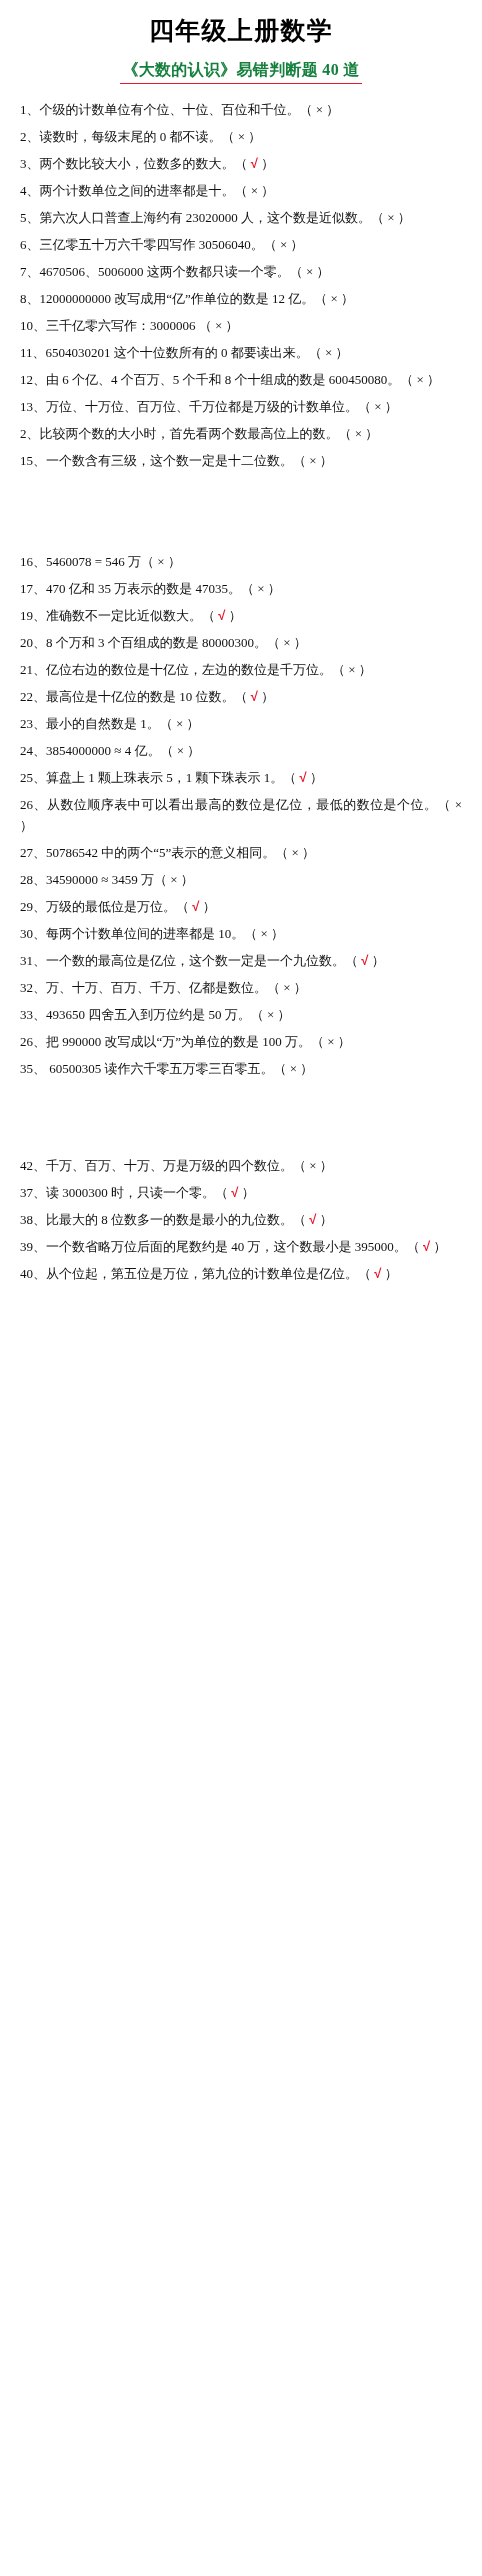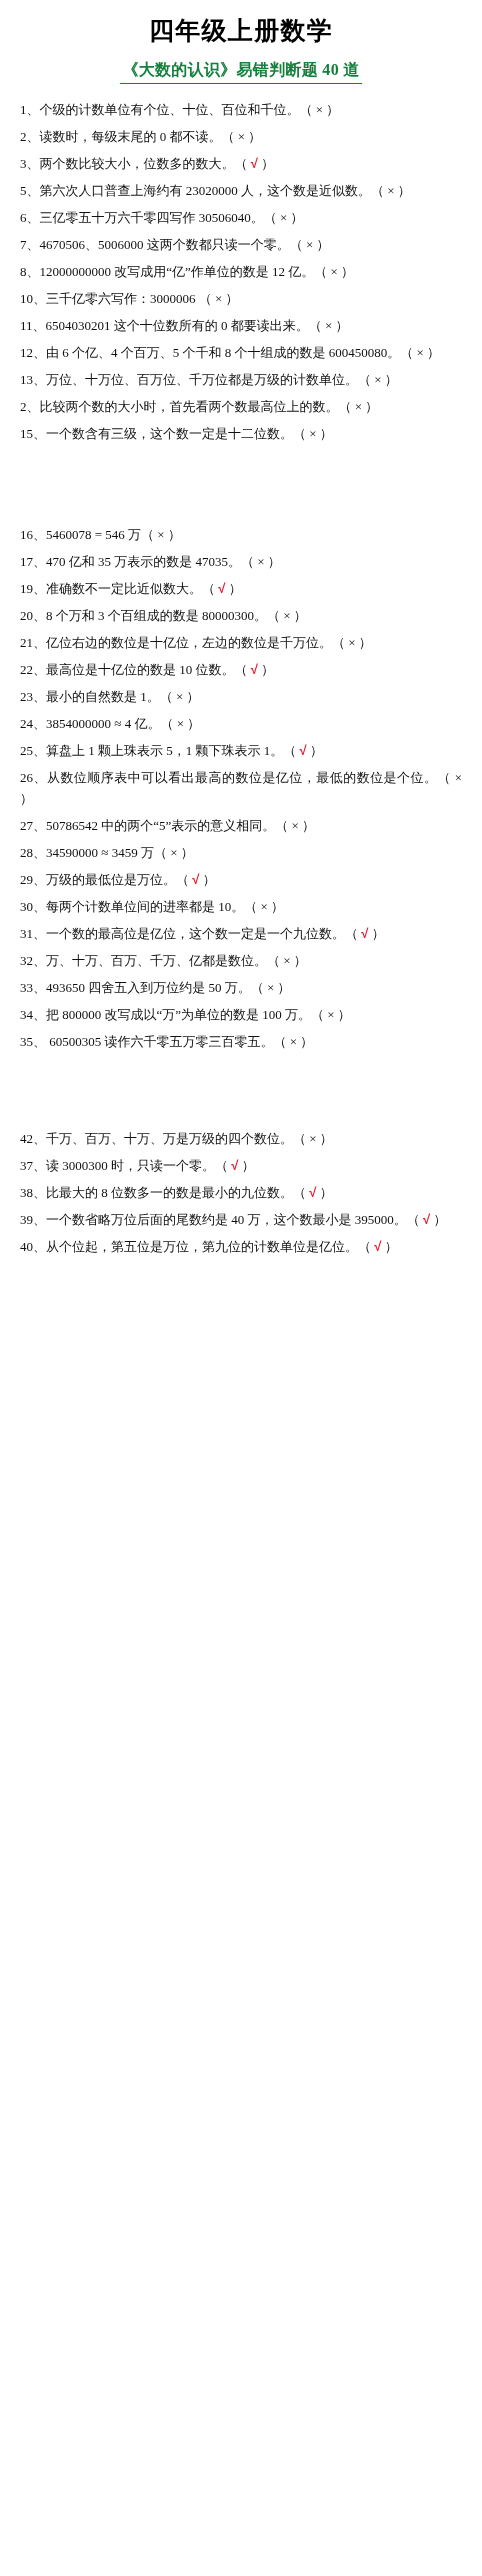--- a/index.html
+++ b/index.html
@@ -77,20 +77,21 @@
   <h1 class="doc-title">四年级上册数学</h1>
 
   <div class="subtitle-wrap">
     <span class="subtitle">《大数的认识》易错判断题 40 道</span>
   </div>
 
   <div class="block">
     <p class="q">1、个级的计数单位有个位、十位、百位和千位。（ × ）</p>
     <p class="q">2、读数时，每级末尾的 0 都不读。（ × ）</p>
     <p class="q">3、两个数比较大小，位数多的数大。（ <span class="mark-v">√</span> ）</p>
+    <p class="q">4、两个计数单位之间的进率都是十。（ × ）</p>
     <p class="q">5、第六次人口普查上海约有 23020000 人，这个数是近似数。（ × ）</p>
     <p class="q">6、三亿零五十万六千零四写作 30506040。（ × ）</p>
     <p class="q">7、4670506、5006000 这两个数都只读一个零。（ × ）</p>
     <p class="q">8、12000000000 改写成用“亿”作单位的数是 12 亿。（ × ）</p>
     <p class="q">10、三千亿零六写作：3000006 （ × ）</p>
     <p class="q">11、6504030201 这个十位数所有的 0 都要读出来。（ × ）</p>
     <p class="q">12、由 6 个亿、4 个百万、5 个千和 8 个十组成的数是 600450080。（ × ）</p>
     <p class="q">13、万位、十万位、百万位、千万位都是万级的计数单位。（ × ）</p>
     <p class="q">2、比较两个数的大小时，首先看两个数最高位上的数。（ × ）</p>
     <p class="q">15、一个数含有三级，这个数一定是十二位数。（ × ）</p>
@@ -109,21 +110,21 @@
     <p class="q">24、3854000000 ≈ 4 亿。（ × ）</p>
     <p class="q">25、算盘上 1 颗上珠表示 5，1 颗下珠表示 1。（ <span class="mark-v">√</span> ）</p>
     <p class="q">26、从数位顺序表中可以看出最高的数位是亿位，最低的数位是个位。（ × ）</p>
     <p class="q">27、50786542 中的两个“5”表示的意义相同。（ × ）</p>
     <p class="q">28、34590000 ≈ 3459 万（ × ）</p>
     <p class="q">29、万级的最低位是万位。（ <span class="mark-v">√</span> ）</p>
     <p class="q">30、每两个计数单位间的进率都是 10。（ × ）</p>
     <p class="q">31、一个数的最高位是亿位，这个数一定是一个九位数。（ <span class="mark-v">√</span> ）</p>
     <p class="q">32、万、十万、百万、千万、亿都是数位。（ × ）</p>
     <p class="q">33、493650 四舍五入到万位约是 50 万。（ × ）</p>
-    <p class="q">34、把 800000 改写成以“万”为单位的数是 100 万。（ × ）</p>
+    <p class="q">26、把 990000 改写成以“万”为单位的数是 100 万。（ × ）</p>
     <p class="q">35、 60500305 读作六千零五万零三百零五。（ × ）</p>
   </div>
 
   <div class="spacer-mid"></div>
 
   <div class="block">
     <p class="q">42、千万、百万、十万、万是万级的四个数位。（ × ）</p>
     <p class="q">37、读 3000300 时，只读一个零。（ <span class="mark-v">√</span> ）</p>
     <p class="q">38、比最大的 8 位数多一的数是最小的九位数。（ <span class="mark-v">√</span> ）</p>
     <p class="q">39、一个数省略万位后面的尾数约是 40 万，这个数最小是 395000。（ <span class="mark-v">√</span> ）</p>

